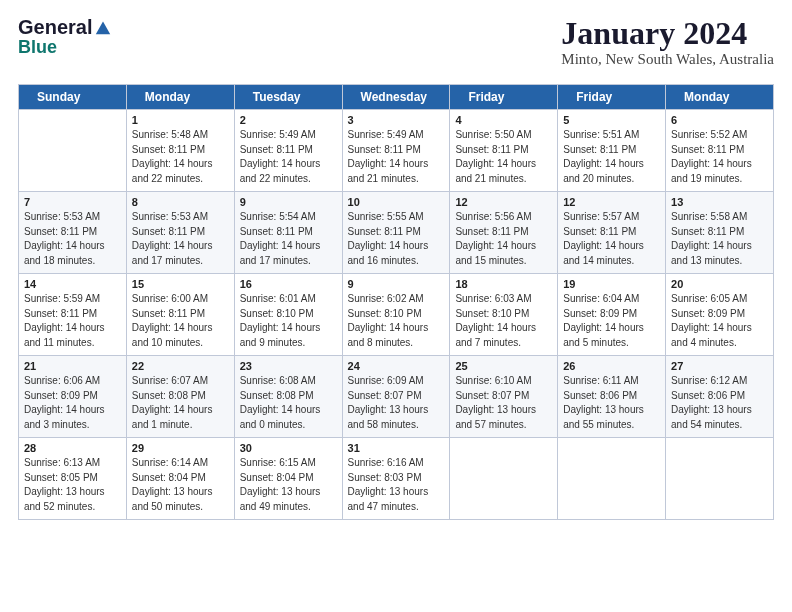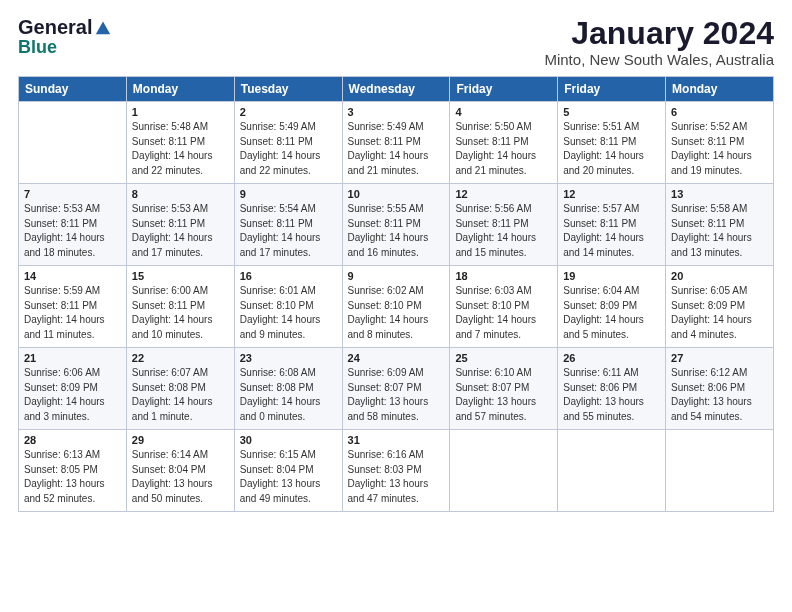--- a/index.html
+++ b/index.html
@@ -11,39 +11,39 @@
       overflow: hidden;
     }
     .page {
       width: 792px;
       padding: 16px 18px 10px 18px;
     }
     .header {
       display: flex;
       justify-content: space-between;
       align-items: flex-start;
-      margin-bottom: 8px;
+      margin-bottom: 16px;
     }
     .logo {
       display: flex;
       align-items: center;
     }
     .logo-text {
       font-size: 20px;
       font-weight: bold;
       color: #1a1a2e;
       line-height: 1.1;
     }
     .logo-icon {
       width: 18px;
       height: 18px;
       margin-left: 2px;
     }
     .title-block {
-      text-align: right;
+      font-family: Liberation Serif, serif;
     }
     .month-title {
       font-size: 32px;
       font-weight: bold;
       color: #1a1a2e;
       line-height: 1.1;
     }
     .subtitle {
       font-size: 15px;
       color: #444;
@@ -51,21 +51,21 @@
     table {
       width: 100%;
       border-collapse: collapse;
       table-layout: fixed;
     }
     thead tr th {
       background-color: #2563a8;
       color: #fff;
       font-size: 12px;
       font-weight: bold;
-      padding: 5px 6px;
+      padding: 5px 18px;
       text-align: left;
       border: 1px solid #c0c8d8;
     }
     tbody tr td {
       border: 1px solid #c0c8d8;
       vertical-align: top;
       padding: 4px 5px;
       font-size: 9.5px;
       color: #222;
       height: 82px;

